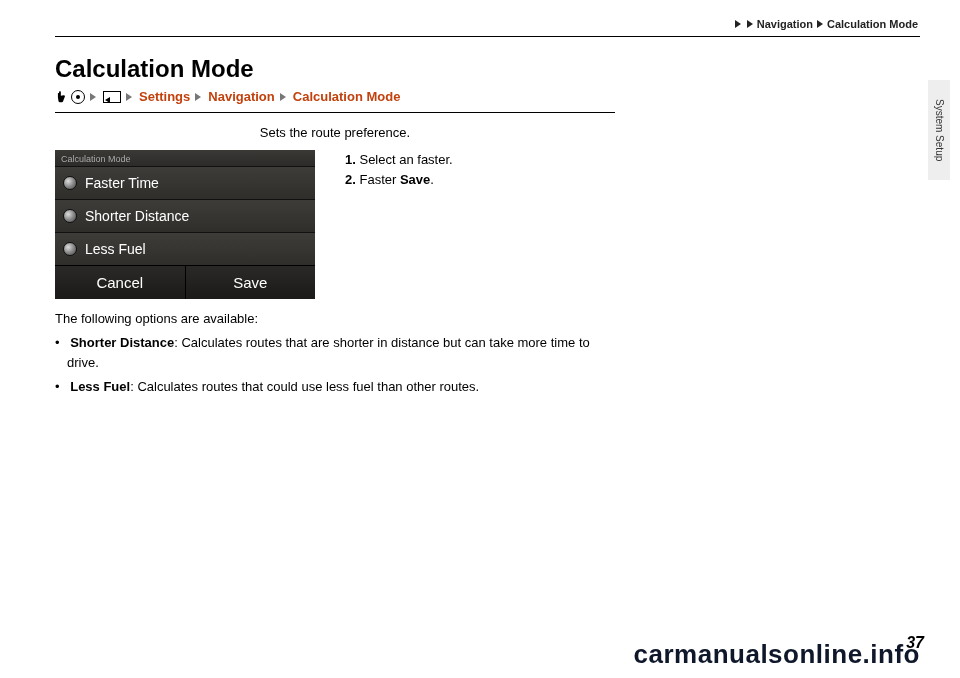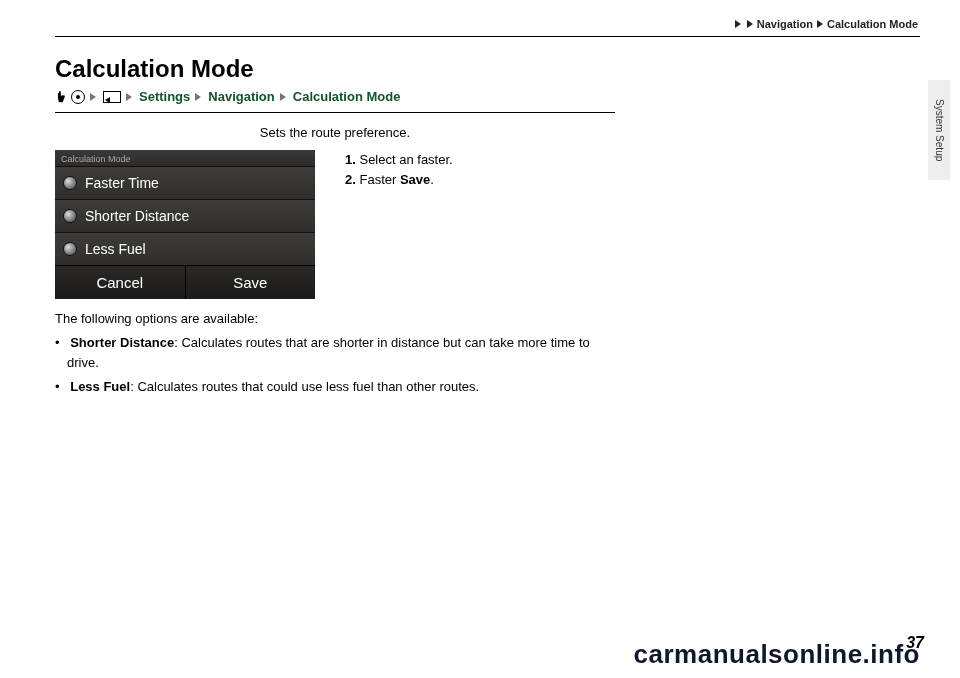--- a/index.html
+++ b/index.html
@@ -69,21 +69,21 @@
   h1.title {
     font-size: 24px;
     font-weight: 700;
     margin-bottom: 6px;
   }
   .nav-path {
     display:flex;
     align-items:center;
     font-size: 13px;
     font-weight: 700;
-    color:#14532d;
+    color:#c2410c;
     border-bottom: 1px solid #000;
     padding-bottom: 8px;
     margin-bottom: 12px;
     gap: 2px;
   }
   .hand-icon svg { width: 14px; height: 14px; display:block; }
   .circle-icon {
     width: 14px; height: 14px;
     border: 1.5px solid #000;
     border-radius: 50%;

